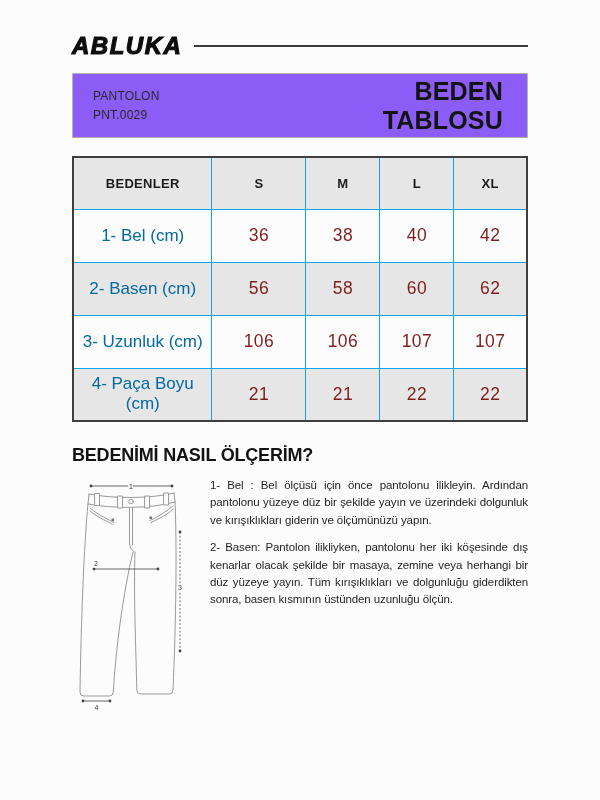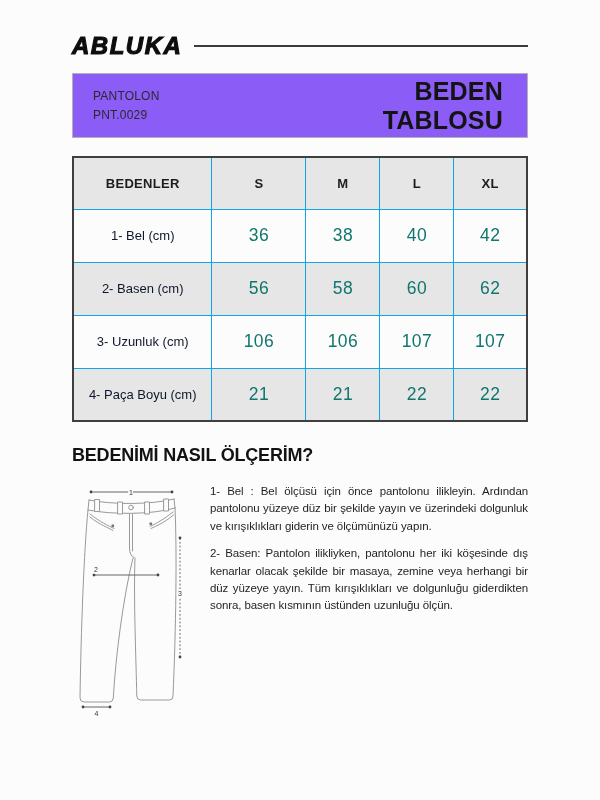--- a/index.html
+++ b/index.html
@@ -47,30 +47,30 @@
     width: 100%; margin-top: 18px;
     border-collapse: collapse; table-layout: fixed;
     border: 2px solid #3f3f3f;
   }
   .size-table th, .size-table td {
     border: 1px solid #0ea5e9;
     text-align: center; vertical-align: middle;
   }
   .size-table th { height: 52px; font-size: 13px; font-weight: 700; background: #e6e6e6; letter-spacing: 0.3px; }
   .size-table td { height: 53px; }
-  .size-table td.lbl { font-size: 13px; color: #0f172a; }
-  .size-table td.val { font-size: 17.5px; font-weight: 500; letter-spacing: 0.4px; color: #0f766e; }
+  .size-table td.lbl { font-size: 17px; color: #0369a1; }
+  .size-table td.val { font-size: 17.5px; font-weight: 500; letter-spacing: 0.4px; color: #7f1d1d; }
   .size-table tr.shade td { background: #e6e6e6; }
 
   
   h2.measure-heading {
     margin-top: 23px;
     font-size: 18px; font-weight: 700; letter-spacing: -0.2px; color: #121212;
   }
-  .measure-row { display: flex; margin-top: 14px; }
+  .measure-row { display: flex; margin-top: 8px; }
   .diagram-wrap { flex: none; width: 142px; margin-left: -12px; }
   .instructions { flex: 1; margin-left: 8px; padding-top: 3px; }
   .instructions p {
     font-size: 11.5px; line-height: 17.4px; letter-spacing: -0.1px;
     text-align: justify; color: #1f1f1f;
     margin-bottom: 10px;
   }
   .dlabel {
     font-size: 7px; fill: #333; text-anchor: middle;
     paint-order: stroke; stroke: #fcfcfc; stroke-width: 3px;

